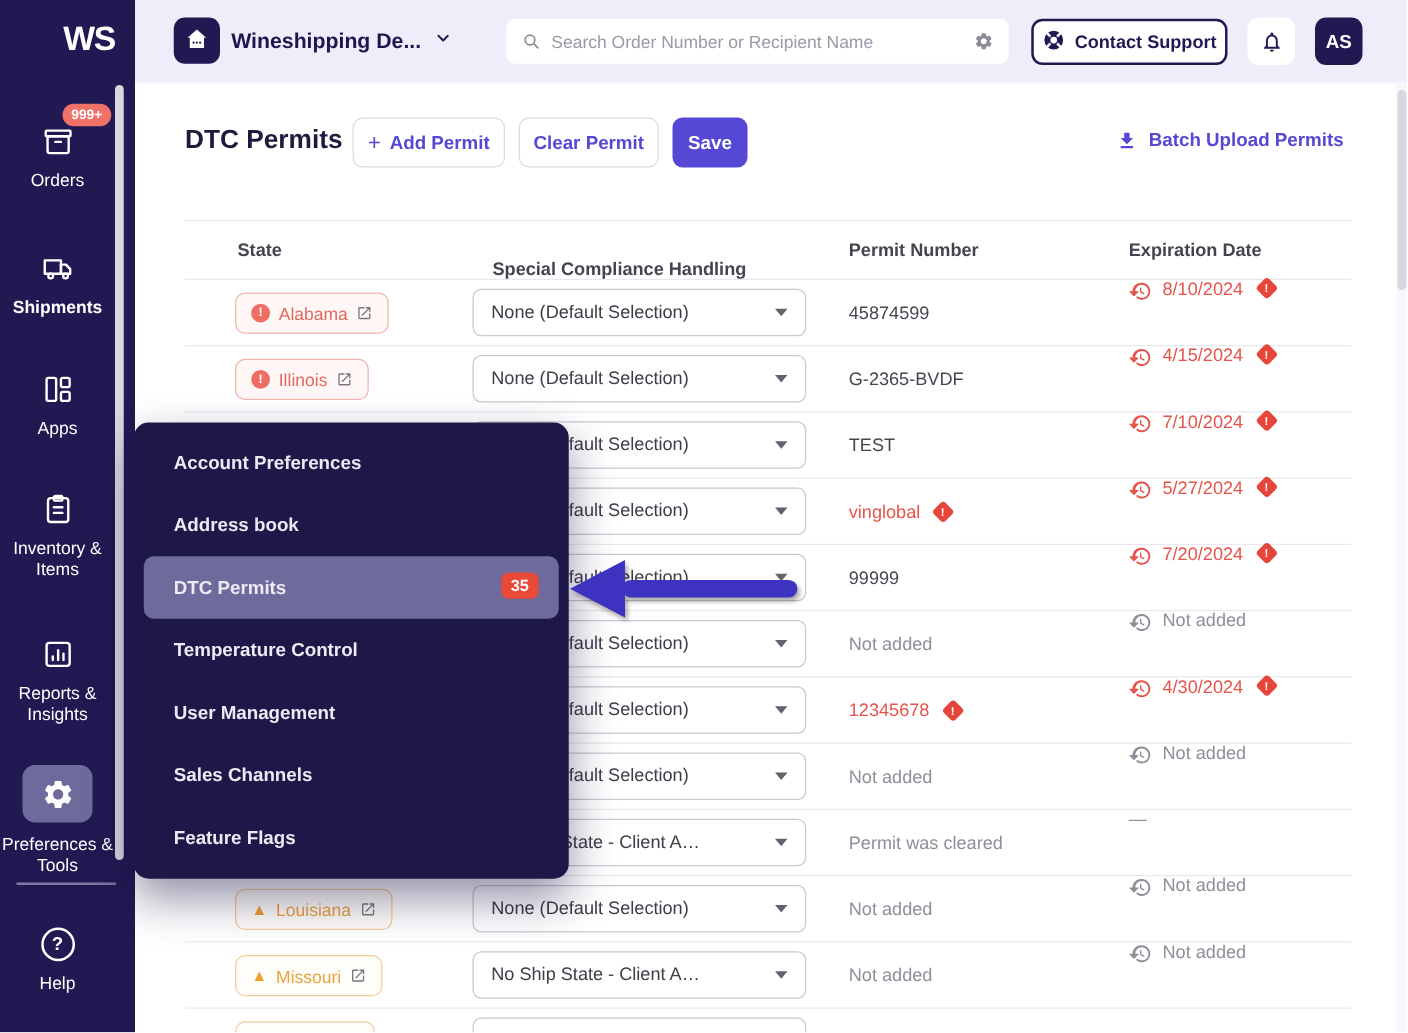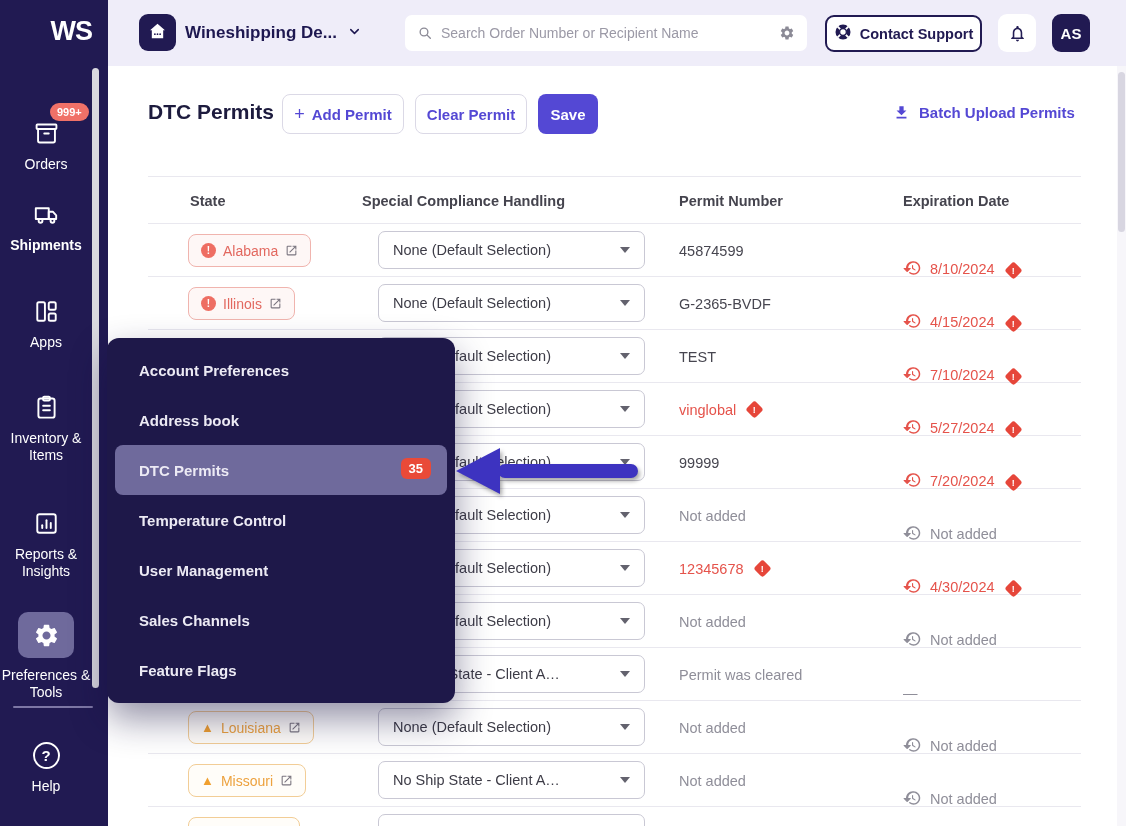--- a/index.html
+++ b/index.html
@@ -8,21 +8,21 @@
   .screen { position:relative; width:1126px; height:826px; overflow:hidden; background:#fff; }
 
   
   .sidebar { position:absolute; left:0; top:0; width:108px; height:826px; background:var(--navy); z-index:2; }
   .logo { position:absolute; top:16px; left:0; width:92px; text-align:right; color:#fff; font-size:27px; font-weight:800; letter-spacing:-1px; }
   .nav-item { position:absolute; left:0; width:92px; text-align:center; color:#fff; cursor:pointer; }
   .nav-icon { display:block; margin:0 auto; width:27px; height:27px; color:#fff; position:relative; }
   .nav-icon svg { width:27px; height:27px; display:block; }
   .nav-label { margin-top:9px; font-size:14px; line-height:17px; color:#fff; }
   .nav-badge { position:absolute; top:-17px; left:50px; background:var(--salmon); color:#fff; font-size:11px; font-weight:700; padding:3px 7px; border-radius:10px; }
-  .nav-orders { top:120px; } .nav-shipments { top:201px;font-weight:bold; } .nav-apps { top:298px; }
+  .nav-orders { top:100px; } .nav-shipments { top:201px;font-weight:bold; } .nav-apps { top:298px; }
   .nav-inventory { top:394px; } .nav-reports { top:510px; } .nav-preferences { top:612px; }
   .active-pill { width:56px; height:46px; margin:0 auto; background:#6f6a9c; border-radius:10px; display:flex; align-items:center; justify-content:center; }
   .sidebar-divider { position:absolute; top:706px; left:13px; width:80px; height:2px; background:#7d77a5; border-radius:1px; }
   .nav-help { top:742px; }
   .help-circle { width:27px; height:27px; border:2px solid #fff; border-radius:50%; margin:0 auto; display:flex; align-items:center; justify-content:center; font-size:15px; font-weight:700; color:#fff; }
   .sidebar-scrollbar { position:absolute; left:92px; top:68px; width:7px; height:620px; background:#d9d8df; border-radius:4px; }
 
   
   .topbar { position:absolute; left:108px; top:0; width:1018px; height:66px; background:#efedf9; z-index:1; }
   .home-btn { position:absolute; left:31px; top:14px; width:37px; height:37px; background:var(--navy); border:none; border-radius:9px; display:flex; align-items:center; justify-content:center; cursor:pointer; }
@@ -49,34 +49,34 @@
   .btn-clear { left:415px; width:112px; }
   .btn-save { left:538px; width:60px; background:var(--accent); border:none; color:#fff; }
   .plus { font-size:18px; font-weight:500; line-height:1; }
   .batch-link { position:absolute; left:893px; top:104px; display:flex; align-items:center; gap:9px; color:var(--accent); font-size:15px; font-weight:600; cursor:pointer; }
   .batch-link svg { width:17px; height:17px; }
 
   
   .permit-table { position:absolute; left:148px; top:176px; width:933px; }
   .t-head { position:relative; height:48px; border-top:1px solid #e9e8ef; border-bottom:1px solid #e9e8ef; }
   .t-head span { position:absolute; top:16px; font-size:14.5px; font-weight:600; color:#45444e; }
-  .col-state { left:42px; } .col-compliance { left:214px; } .col-permit { left:531px; } .col-exp { left:755px; }
+  .col-state { left:42px; } .col-compliance { left:246px;margin-top:15px; } .col-permit { left:531px; } .col-exp { left:755px; }
   .t-row { position:relative; height:53px; border-bottom:1px solid #e9e8ef; }
   .chip { position:absolute; left:40px; top:10px; height:33px; display:inline-flex; align-items:center; gap:7px; padding:0 12px; border-radius:8px; border:1px solid; font-size:14px; font-weight:500; cursor:pointer; background:#fff; }
   .chip.error { color:#e2685f; border-color:#f0b4ae; background:#fef7f6; }
   .chip.warning { color:var(--warning-orange); border-color:#f2cd96; background:#fffdf9; }
   .chip.partial { min-width:112px; }
   .err-dot { width:15px; height:15px; border-radius:50%; background:#ee6e63; color:#fff; font-size:10px; font-weight:700; display:flex; align-items:center; justify-content:center; flex:none; }
   .warn-tri { color:#f0a030; font-size:13px; line-height:1; }
   .ext-ico svg { width:13px; height:13px; fill:#7b7680; display:block; }
   .sel { position:absolute; left:230px; top:7px; width:267px; height:38px; border:1px solid #c9c8d4; border-radius:7px; background:#fff; display:flex; align-items:center; padding:0 14px; cursor:pointer;gap:48px; }
   .sel-text { flex:1; font-size:14.5px; color:#3d3c47; white-space:nowrap; overflow:hidden; text-overflow:ellipsis; }
   .caret { width:0; height:0; border-left:5px solid transparent; border-right:5px solid transparent; border-top:6px solid #63626e; margin-left:8px; flex:none; }
   .cell-permit { position:absolute; left:531px; top:0; height:53px; display:flex; align-items:center; font-size:14.5px; color:#474650; }
-  .cell-exp { position:absolute; left:755px; top:0; height:53px; display:flex; align-items:flex-end; font-size:14.5px; color:#474650; }
+  .cell-exp { position:absolute; left:755px; top:0; height:53px; display:flex; align-items:flex-start; font-size:14.5px; color:#474650; }
   .txt-muted { color:#8f8e99; }
   .txt-red { color:var(--error-red); }
   .hist { width:18px; height:18px; margin-right:9px; flex:none; }
   .hist svg { width:18px; height:18px; display:block; }
   .diamond { width:13px; height:13px; background:#e6463a; border-radius:3px; transform:rotate(45deg); display:inline-flex; align-items:center; justify-content:center; margin-left:12px; flex:none; }
   .diamond::after { content:"!"; transform:rotate(-45deg); color:#fff; font-size:9px; font-weight:700; }
 
   
   .popup { position:absolute; left:107px; top:338px; width:348px; height:365px; background:#1e1849; border-radius:12px; box-shadow:0 16px 36px rgba(18,14,60,.45); z-index:5; padding-top:7px; }
   .menu-item { position:relative; height:50px; display:flex; align-items:center; padding-left:32px; color:#eceaf4; font-size:15px; font-weight:600; cursor:pointer; }

